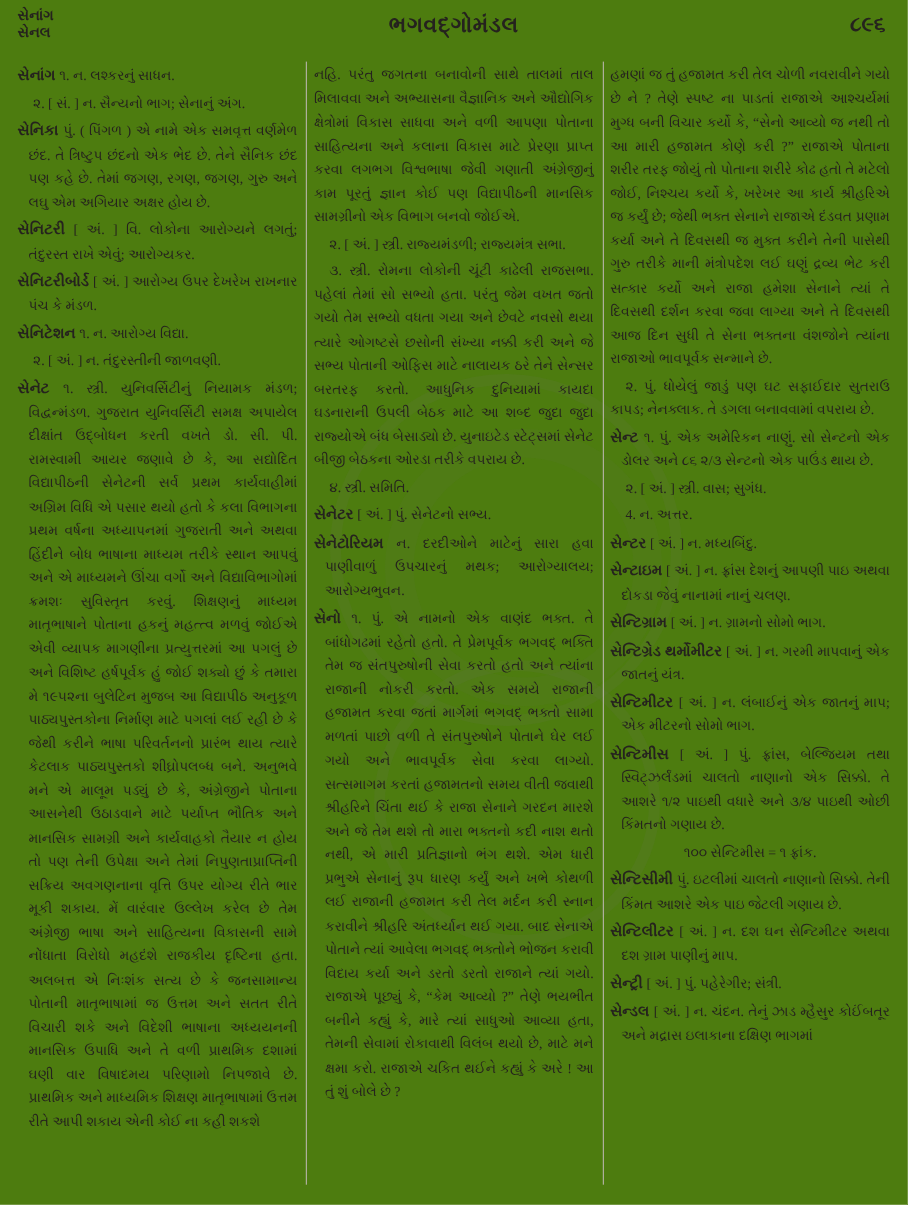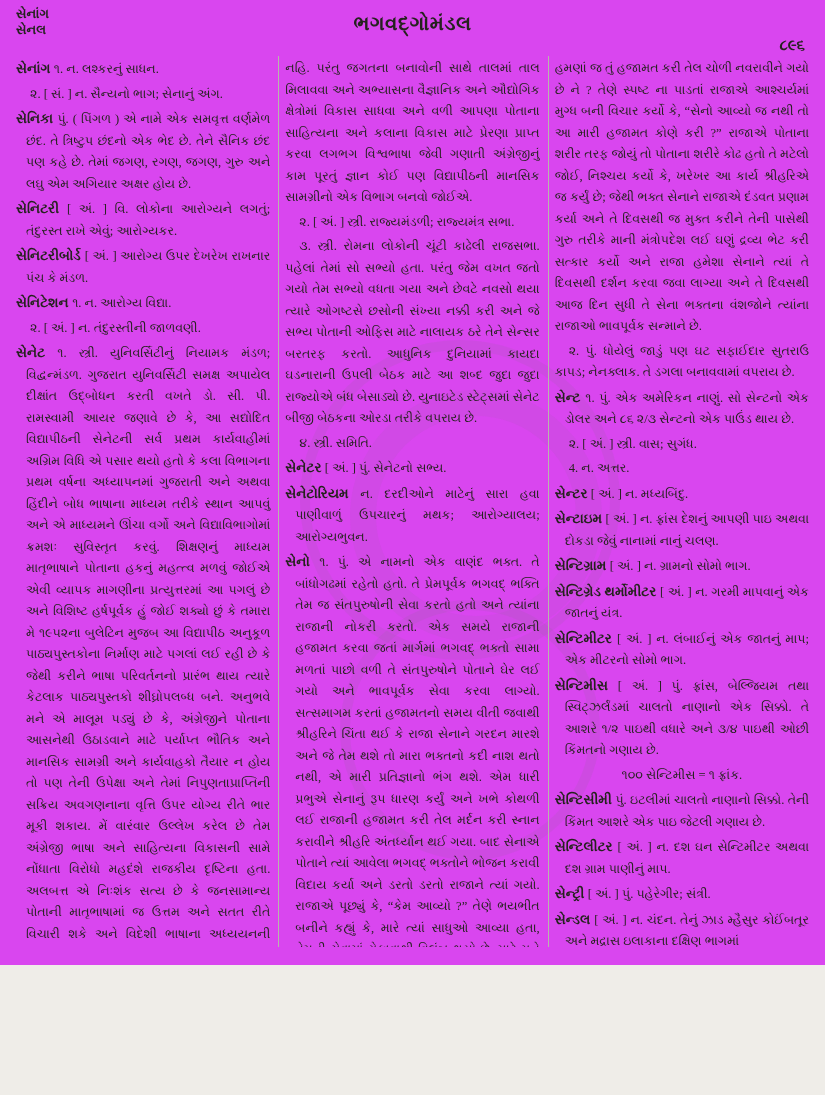--- a/index.html
+++ b/index.html
@@ -4,22 +4,22 @@
 <style>
   html,body{margin:0;padding:0;}
   body{
     width:825px;height:1095px;
     background:#efede8;
     font-family:"Liberation Serif","DejaVu Serif",serif;
     overflow:hidden;
   }
   .page{
     position:relative;
-    width:825px;height:965px;
-    background:#d946ef;
+    width:825px;height:1095px;
+    background:#4d7c0f;
     color:#25221e;
     box-sizing:border-box;
   }
   
   .wm{
     position:absolute;border-radius:50%;
     border:10px solid rgba(120,120,120,0.10);
     pointer-events:none;
   }
   .wm.inner{border-width:26px;border-color:rgba(120,120,120,0.07);}
@@ -30,26 +30,27 @@
   .header .left{
     position:absolute;left:2px;top:0;
     font-weight:bold;font-size:13px;line-height:16px;
   }
   .header .title{
     position:absolute;left:0;right:0;top:6px;text-align:center;
     font-weight:bold;font-size:20px;letter-spacing:.5px;
   }
   .header .pageno{
     position:absolute;right:6px;top:6px;
-    font-size:15px;font-weight:bold;margin-top:25px;
+    font-size:19px;font-weight:bold;
   }
   
   .columns{
     position:absolute;top:56px;left:10px;right:8px;bottom:18px;
     display:flex;
+    justify-content:flex-end;
   }
   .column{
     flex:1 1 0;
     padding:2px 8px 0 6px;
     overflow:hidden;
     font-size:12.6px;
     line-height:21.5px;
     text-align:justify;
   }
   .column.mid{border-left:1px solid #b9b5ab;border-right:1px solid #b9b5ab;}

